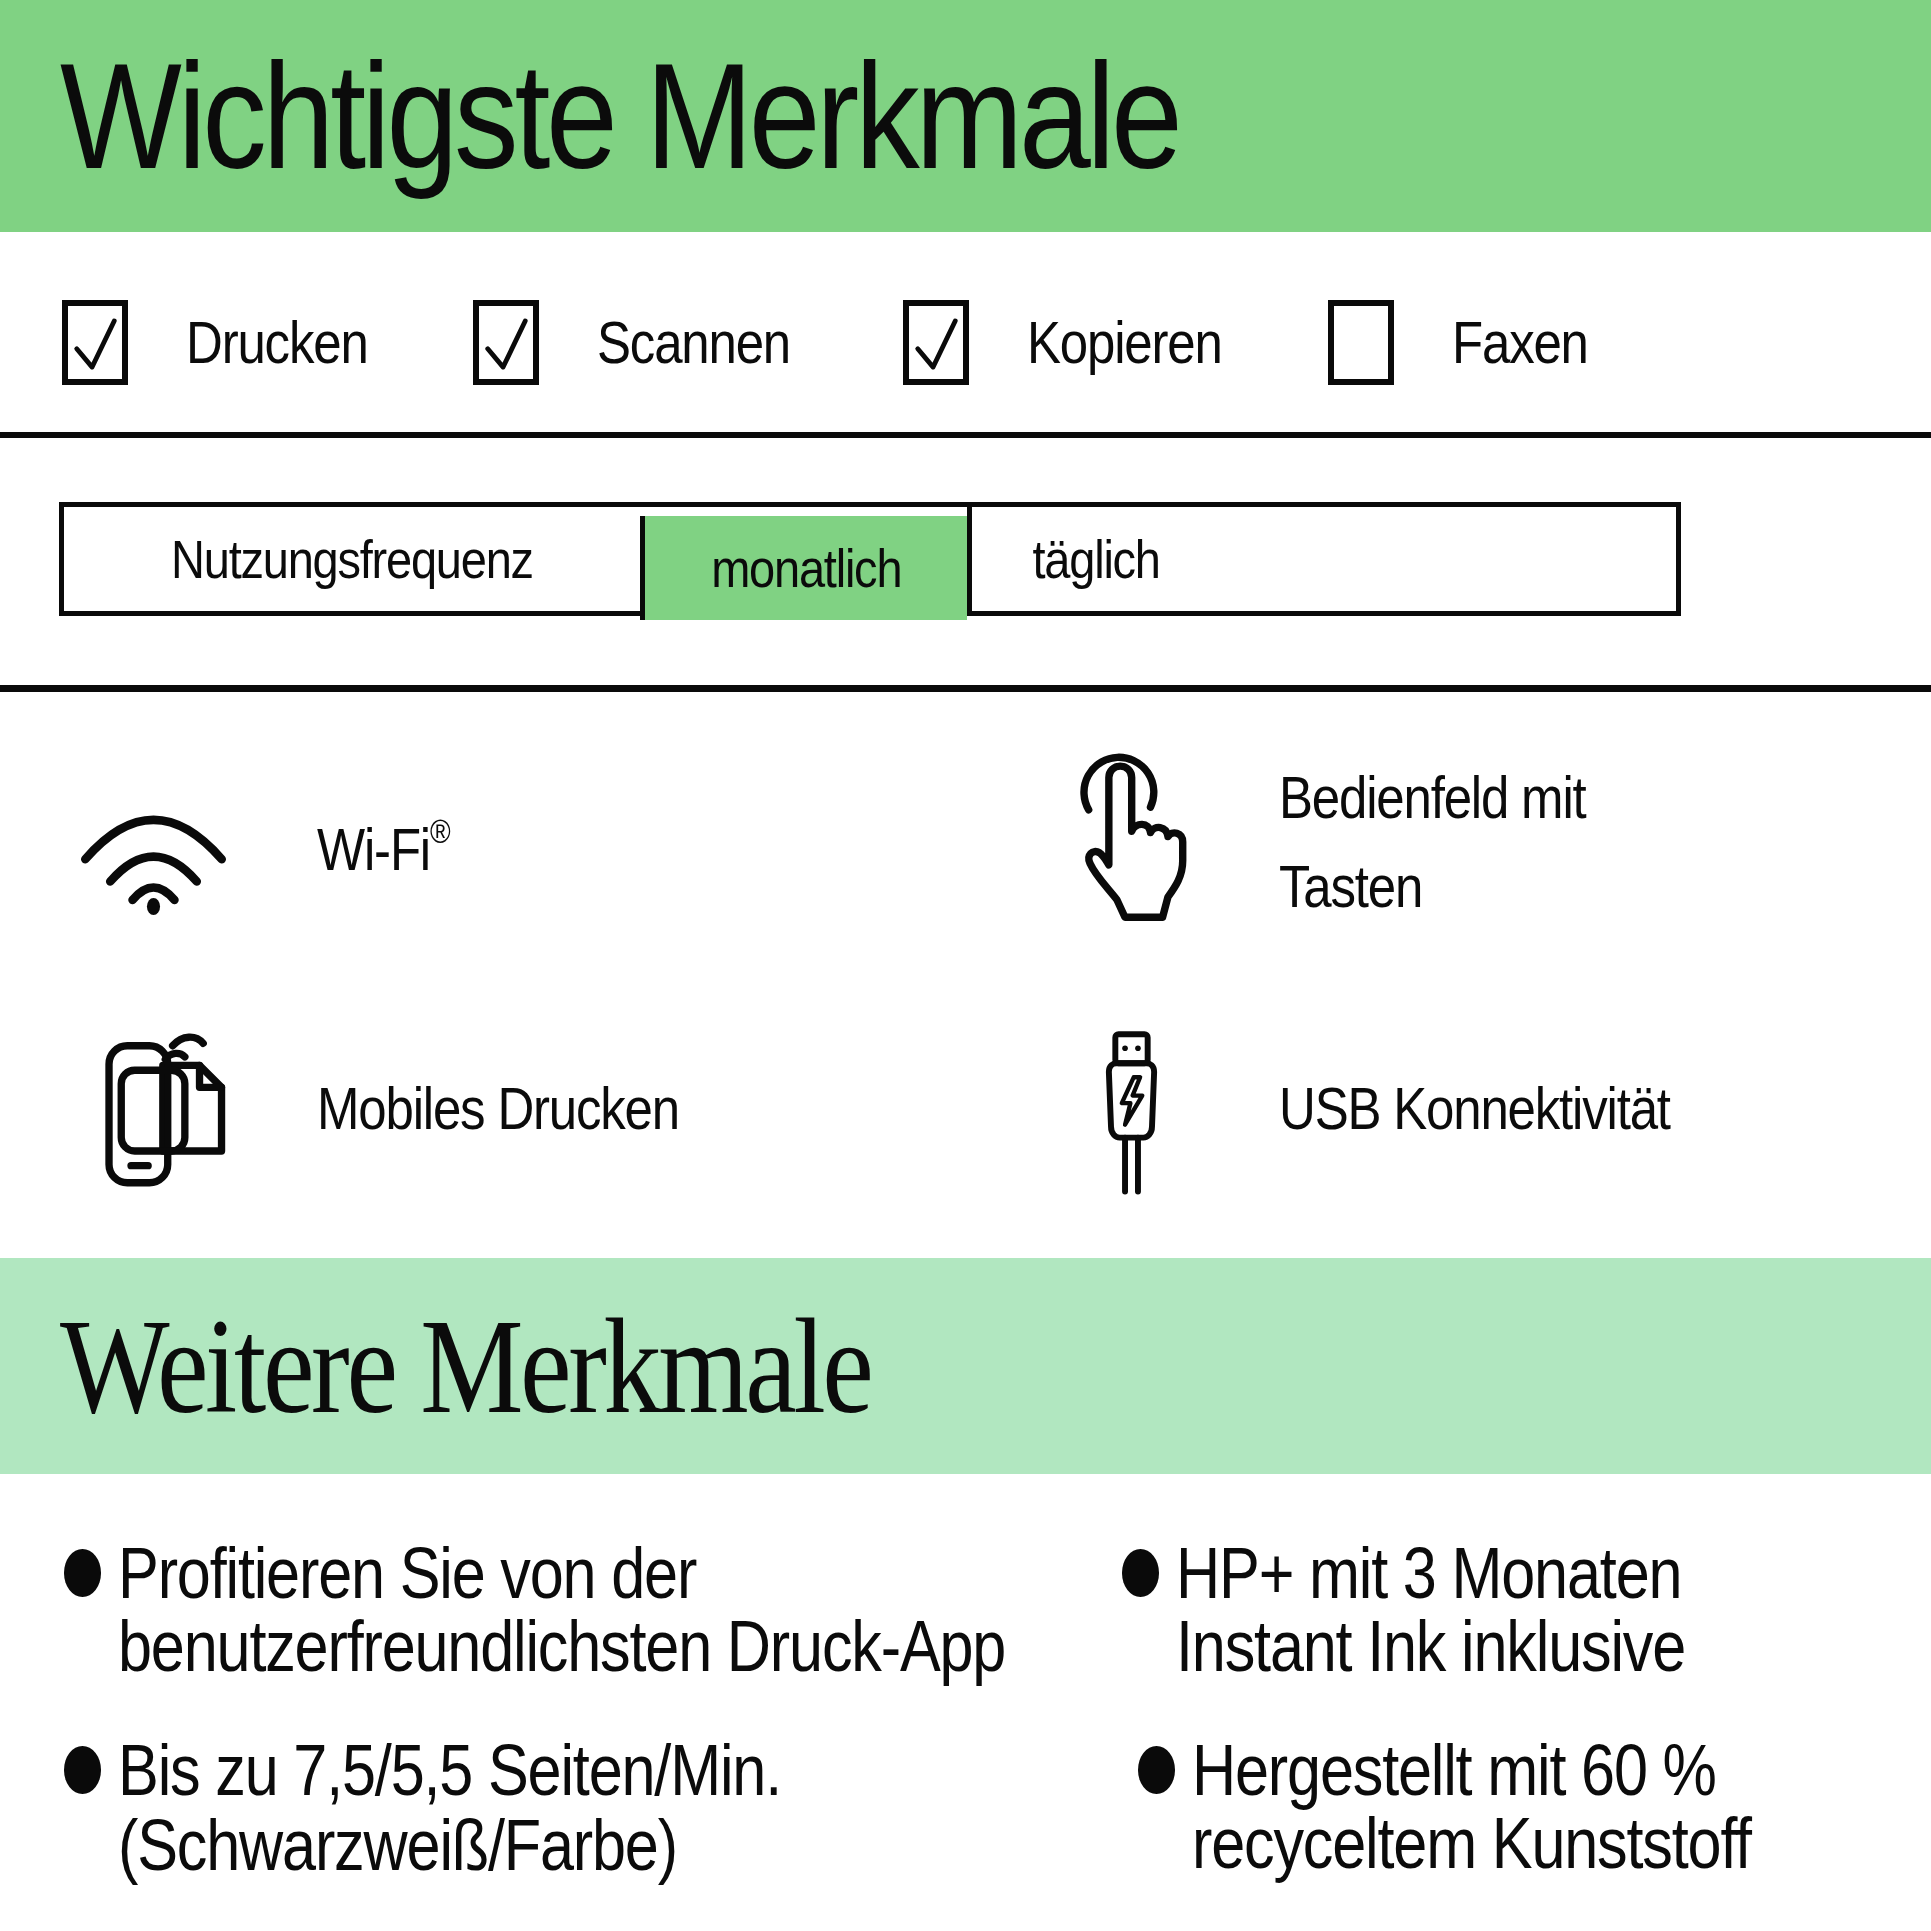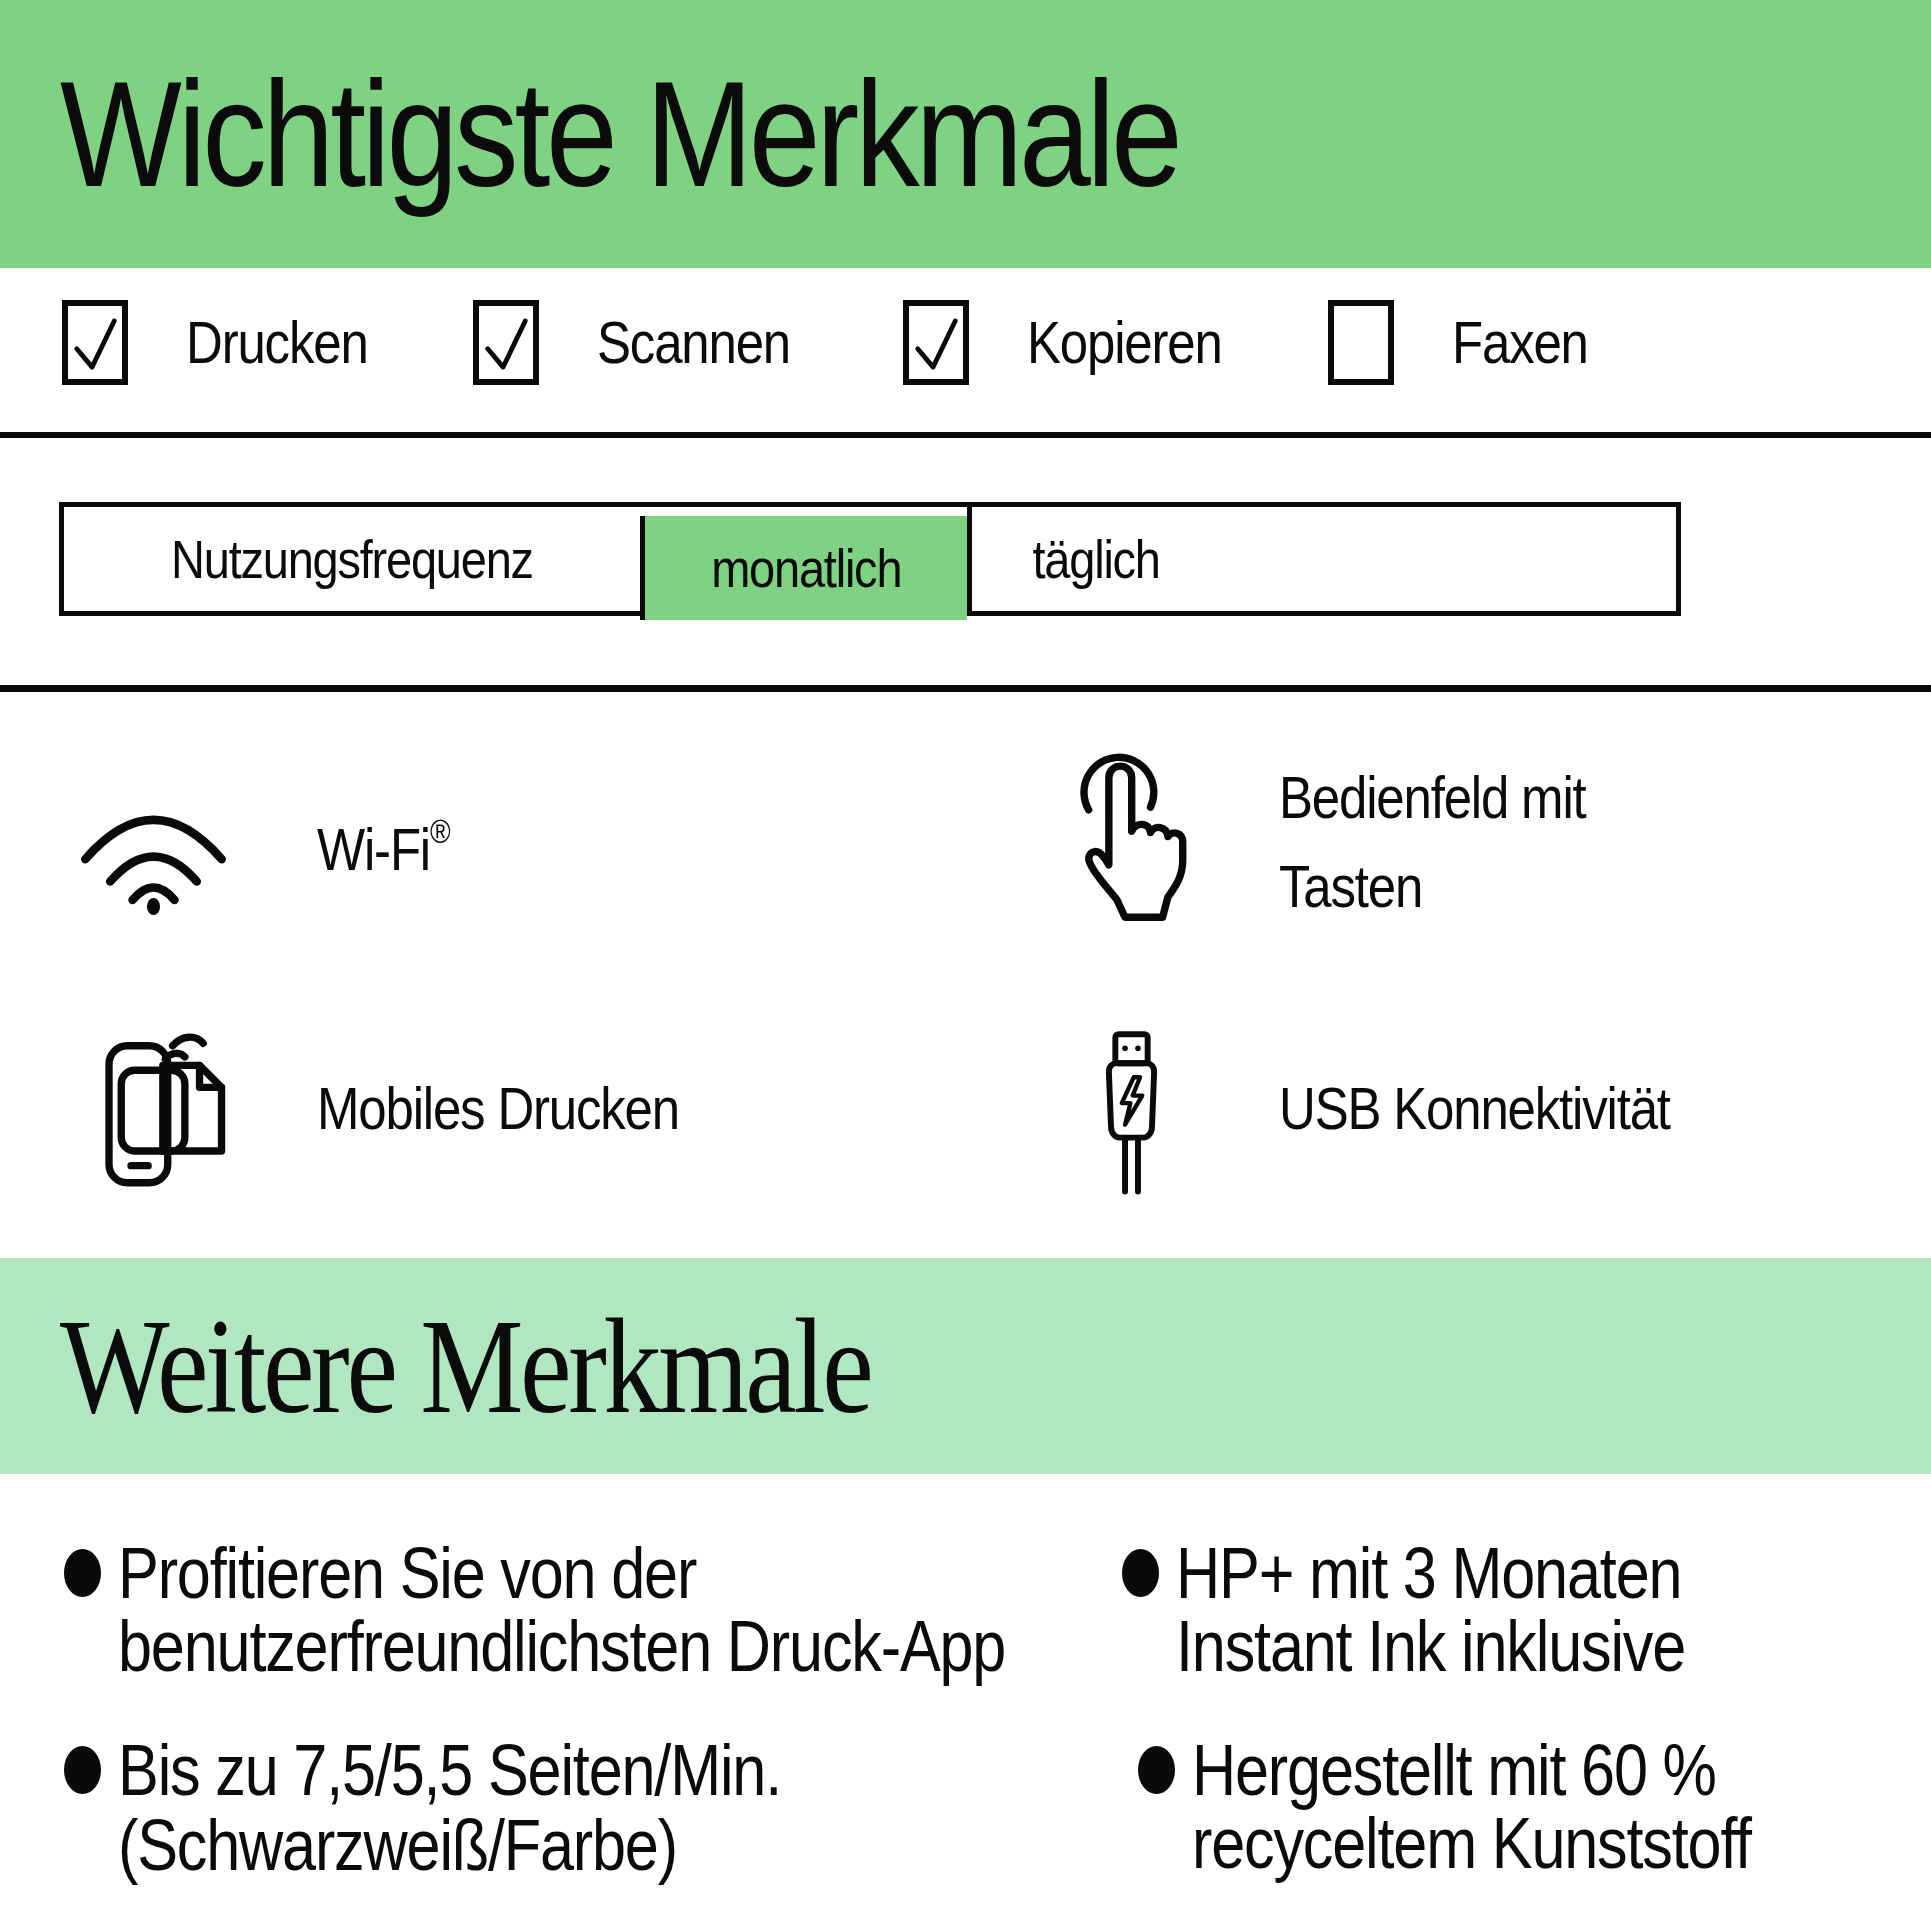--- a/index.html
+++ b/index.html
@@ -5,21 +5,21 @@
   html,body{margin:0;padding:0;background:#fff;}
   #canvas{
     position:relative;width:1931px;height:1931px;background:#ffffff;overflow:hidden;
     font-family:"Liberation Sans","DejaVu Sans",sans-serif;color:#0b0b0b;
   }
   .cond{display:inline-block;transform:scaleX(0.85);transform-origin:0 50%;letter-spacing:-1.4px;white-space:nowrap;}
   .cond-wrap{display:inline-block;transform:scaleX(0.85);transform-origin:0 0;letter-spacing:-1.4px;}
   .cond-c{display:inline-block;transform:scaleX(0.87);transform-origin:50% 50%;letter-spacing:-1.4px;white-space:nowrap;}
 
   
-  .band-top{position:absolute;left:0;top:0;width:1931px;height:268px;background:var(--green,#80d283);display:flex;align-items:center;}
+  .band-top{position:absolute;left:0;top:0;width:1931px;height:232px;background:var(--green,#80d283);display:flex;align-items:center;}
   .band-top h1{margin:0;padding-left:60px;font-size:150px;font-weight:400;letter-spacing:-4.8px;}
   .band-top h1 .t{display:inline-block;transform:scaleX(0.86);transform-origin:0 50%;white-space:nowrap;}
 
   
   .cap-item{position:absolute;top:297px;height:91px;display:flex;align-items:center;gap:58px;}
   .cap-box{position:relative;width:66px;height:85px;border:6.8px solid #0a0a0a;background:#fff;box-sizing:border-box;flex:0 0 auto;}
   .cap-box svg{position:absolute;left:1.9px;top:5.8px;}
   .cap-label{font-size:60px;}
 
   

